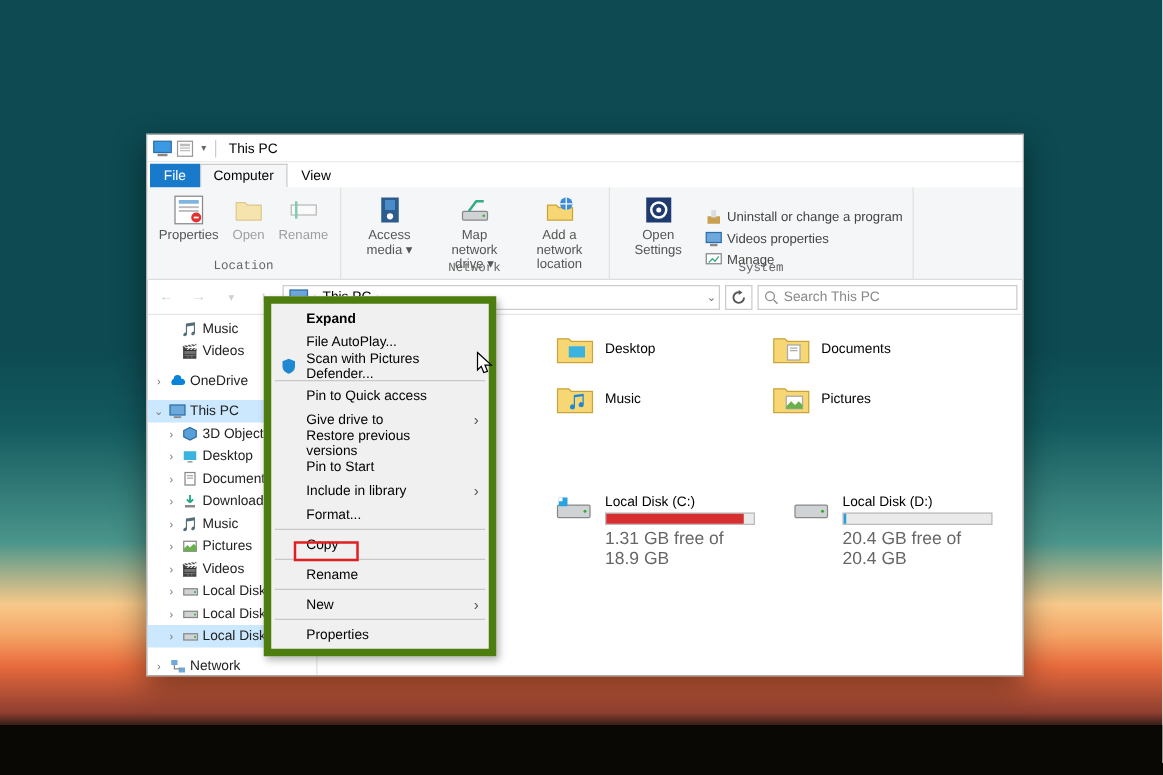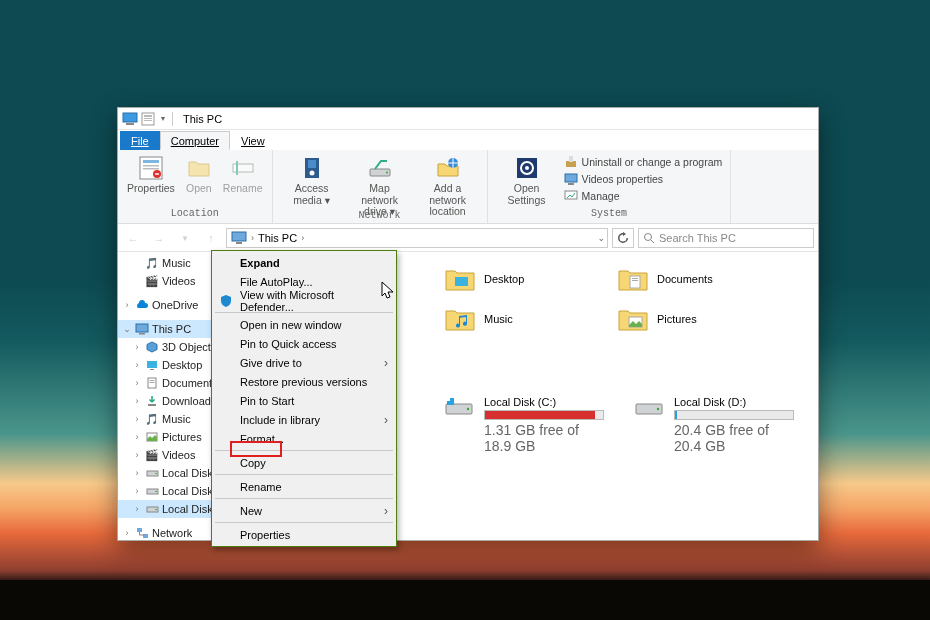--- a/index.html
+++ b/index.html
@@ -34,46 +34,46 @@
 }
 
 
 .titlebar { height: 22px; background: #fff; display:flex; align-items:center; padding:0 4px; gap:2px; border-bottom:1px solid #e5e5e5;}
 .titlebar .qat-icon { width:16px; height:16px; display:flex; align-items:center; justify-content:center; color:#555;}
 .titlebar .divider { width:1px; height:14px; background:#ccc; margin:0 2px;}
 .titlebar .title { margin-left:6px; font-size:11px;}
 
 
 .tabrow { height:20px; background:#fff; display:flex; align-items:flex-end; padding-left:2px;}
-.tab { padding:3px 10px 2px; font-size:11px; cursor:pointer; border:1px solid transparent;text-decoration:underline;}
+.tab { padding:3px 10px 2px; font-size:11px; cursor:pointer; border:1px solid transparent;}
 .tab.file { background:#1979ca; color:#fff; }
 .tab.active { background:#f5f6f7; border:1px solid #ccc; border-bottom-color:#f5f6f7; }
 
 
 .ribbon { background:#f5f6f7; border-bottom:1px solid #ddd; height:74px; display:flex; }
 .ribbon-group { display:flex; flex-direction:column; align-items:center; padding:2px 6px; border-right:1px solid #e1e1e1;}
 .ribbon-group-body { display:flex; gap:2px; align-items:flex-start; height:58px;}
 .ribbon-btn { display:flex; flex-direction:column; align-items:center; justify-content:flex-start; width:auto; min-width:38px; padding:2px 3px; font-size:10.5px; color:#555; text-align:center; cursor:pointer; gap:1px;}
 .ribbon-btn .icn { width:28px; height:28px; display:flex; align-items:center; justify-content:center;}
 .ribbon-btn .lbl { line-height:1.1; max-width:60px;}
 .ribbon-btn.disabled { opacity:.55; }
 .ribbon-group-label { font-size:10px; color:#666; margin-top:auto; padding-bottom:2px;font-family:Liberation Mono, monospace;}
-.ribbon-small-col { display:flex; flex-direction:column; gap:1px; padding-top:2px;}
+.ribbon-small-col { display:flex; flex-direction:column; gap:1px; padding-top:2px;margin-top:12px;}
 .ribbon-small { display:flex; align-items:center; gap:4px; font-size:10.5px; color:#444; padding:1px 2px; cursor:pointer;}
 .ribbon-small .si { width:14px; height:14px; display:flex; align-items:center; justify-content:center;}
 
 
 .addressrow { height:28px; display:flex; align-items:center; gap:4px; padding:0 4px; border-bottom:1px solid #e5e5e5;}
 .nav-btn { width:22px; height:22px; display:flex; align-items:center; justify-content:center; color:#888; cursor:pointer;}
 .nav-btn.disabled{opacity:.4;}
 .addressbar { flex:1; height:20px; border:1px solid #ccc; display:flex; align-items:center; padding:0 4px; gap:4px; font-size:11px; position:relative;}
 .addressbar .crumb-sep { color:#666; font-size:9px;}
 .addressbar .drop { position:absolute; right:2px; color:#666; font-size:9px;}
 .refresh-btn { width:22px; height:20px; border:1px solid #ccc; display:flex; align-items:center; justify-content:center; color:#666; cursor:pointer;}
-.searchbox { width:176px; height:20px; border:1px solid #ccc; display:flex; align-items:center; padding:0 4px; gap:4px; color:#888; font-size:11px;}
+.searchbox { width:208px; height:20px; border:1px solid #ccc; display:flex; align-items:center; padding:0 4px; gap:4px; color:#888; font-size:11px;}
 .searchbox svg { flex-shrink:0;}
 
 
 .body { flex:1; display:flex; overflow:hidden;}
 .sidebar { width:136px; border-right:1px solid #e5e5e5; padding:2px 0; overflow:hidden; font-size:11px; color:#222;}
 .tree-item { display:flex; align-items:center; height:18px; padding-left:4px; gap:3px; cursor:pointer; white-space:nowrap;}
 .tree-item .exp { width:10px; color:#777; font-size:9px; text-align:center;}
 .tree-item .exp.none{visibility:hidden;}
 .tree-item.depth-1 { padding-left:14px;}
 .tree-item.selected { background:#cce8ff; }
@@ -91,24 +91,24 @@
 .drive-item .dicon{ width:32px; height:32px;}
 .drive-info { display:flex; flex-direction:column; gap:2px; flex:1;}
 .drive-name{font-size:11px;}
 .drive-bar{ width:120px; height:10px; border:1px solid #bbb; background:#eaeaea; position:relative;}
 .drive-bar-fill{position:absolute; left:0; top:0; bottom:0;}
 .drive-free{font-size:14px; color:#666;}
 
 
 .context-menu {
   position:absolute;
-  left:211px; top:250px;
+  left:211px; top:237px;
   width:186px;
   background:#f0f0f0;
-  border:1px solid #4d7c0f;
+  border:6px solid #4d7c0f;
   box-shadow:2px 3px 6px rgba(0,0,0,.3);
   padding:2px;
   font-size:11px;
   z-index:50;
 }
 .cm-item { height:19px; display:flex; align-items:center; padding:0 20px 0 26px; position:relative; cursor:pointer;}
 .cm-item.bold{font-weight:600;}
 .cm-item.has-sub::after{content:"›"; position:absolute; right:6px; color:#555; font-size:12px;}
 .cm-sep{height:1px; background:#c8c8c8; margin:2px 1px;}
 .cm-icon{position:absolute; left:4px; width:16px; height:16px; display:flex; align-items:center; justify-content:center;}
@@ -523,26 +523,23 @@
     </div>
   <div class="cm-item">
       <span>File AutoPlay...</span>
     </div>
   <div class="cm-item">
       <span class="cm-icon">
         <svg width="14" height="14" viewBox="0 0 14 14">
           <path d="M7 1l5 2v4c0 3-2 5-5 6-3-1-5-3-5-6V3z" fill="#1e88d0"></path>
         </svg>
       </span>
-      <span>View with Microsoft Defender...</span>
+      <span>Scan with Pictures Defender...</span>
     </div>
   <div class="cm-sep"></div>
-  <div class="cm-item">
-      <span>Open in new window</span>
-    </div>
   <div class="cm-item">
       <span>Pin to Quick access</span>
     </div>
   <div class="cm-item has-sub">
       <span>Give drive to</span>
     </div>
   <div class="cm-item">
       <span>Restore previous versions</span>
     </div>
   <div class="cm-item">

